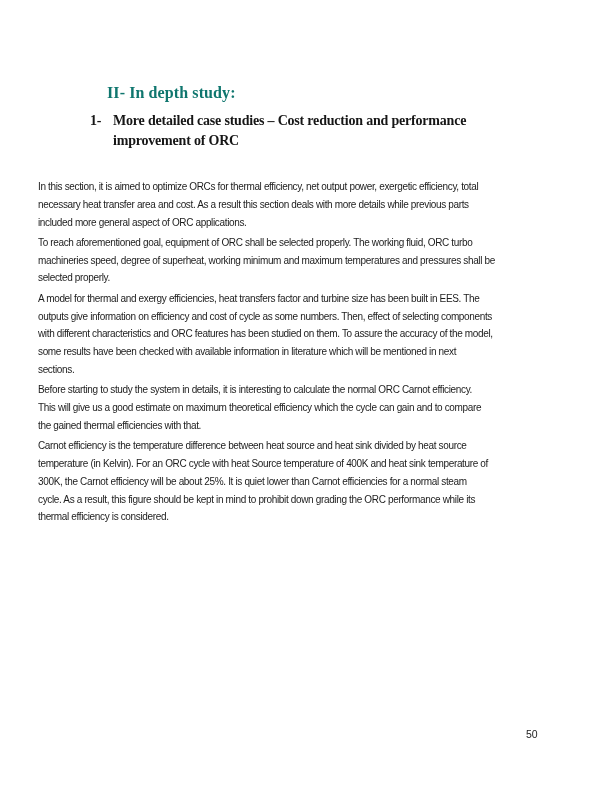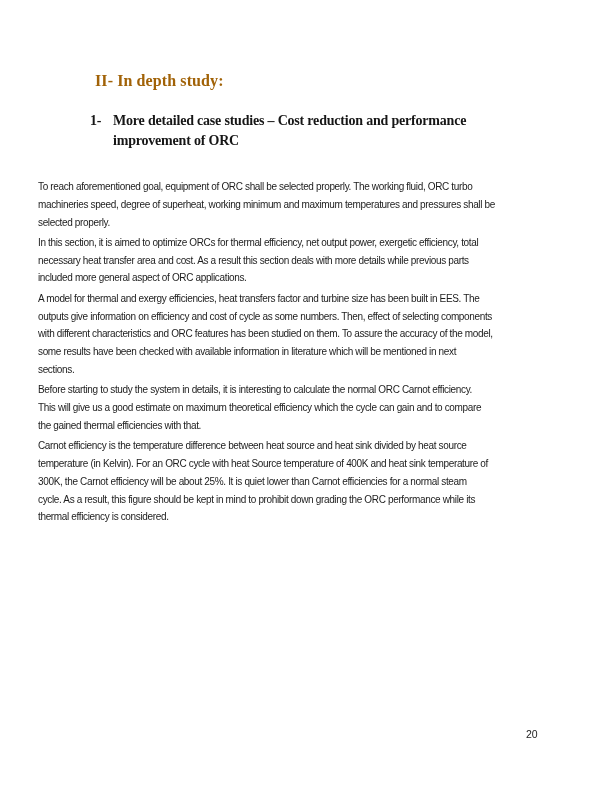--- a/index.html
+++ b/index.html
@@ -12,26 +12,26 @@
     width: 612px;
     height: 792px;
     background: #ffffff;
     overflow: hidden;
     font-family: "Liberation Sans", sans-serif;
   }
   .h1 {
     position: absolute;
     left: 95px;
     top: 71px;
-    margin: 0;
+    margin: 12px;
     font-family: "Liberation Serif", serif;
     font-weight: bold;
     font-size: 16px;
     line-height: 20px;
-    color: #a16207;
+    color: #0f766e;
     white-space: nowrap;
     letter-spacing: 0.1px;
   }
   .h2 {
     position: absolute;
     left: 90px;
     top: 111px;
     display: flex;
     font-family: "Liberation Serif", serif;
     font-weight: bold;
@@ -77,22 +77,22 @@
 <div class="page">
 
   <h1 class="h1">II- In depth study:</h1>
 
   <div class="h2">
     <span class="h2-num">1-</span>
     <span class="h2-text">More detailed case studies – Cost reduction and performance<br>improvement of ORC</span>
   </div>
 
   <div class="body-text">
+    <p>In this section, it is aimed to optimize ORCs for thermal efficiency, net output power, exergetic efficiency, total<br>necessary heat transfer area and cost. As a result this section deals with more details while previous parts<br>included more general aspect of ORC applications.</p>
     <p>To reach aforementioned goal, equipment of ORC shall be selected properly. The working fluid, ORC turbo<br>machineries speed, degree of superheat, working minimum and maximum temperatures and pressures shall be<br>selected properly.</p>
-    <p>In this section, it is aimed to optimize ORCs for thermal efficiency, net output power, exergetic efficiency, total<br>necessary heat transfer area and cost. As a result this section deals with more details while previous parts<br>included more general aspect of ORC applications.</p>
     <p>A model for thermal and exergy efficiencies, heat transfers factor and turbine size has been built in EES. The<br>outputs give information on efficiency and cost of cycle as some numbers. Then, effect of selecting components<br>with different characteristics and ORC features has been studied on them. To assure the accuracy of the model,<br>some results have been checked with available information in literature which will be mentioned in next<br>sections.</p>
     <p>Before starting to study the system in details, it is interesting to calculate the normal ORC Carnot efficiency.<br>This will give us a good estimate on maximum theoretical efficiency which the cycle can gain and to compare<br>the gained thermal efficiencies with that.</p>
     <p>Carnot efficiency is the temperature difference between heat source and heat sink divided by heat source<br>temperature (in Kelvin). For an ORC cycle with heat Source temperature of 400K and heat sink temperature of<br>300K, the Carnot efficiency will be about 25%. It is quiet lower than Carnot efficiencies for a normal steam<br>cycle. As a result, this figure should be kept in mind to prohibit down grading the ORC performance while its<br>thermal efficiency is considered.</p>
   </div>
 
-  <div class="page-number">20</div>
+  <div class="page-number">50</div>
 
 </div>
 
 </body></html>

